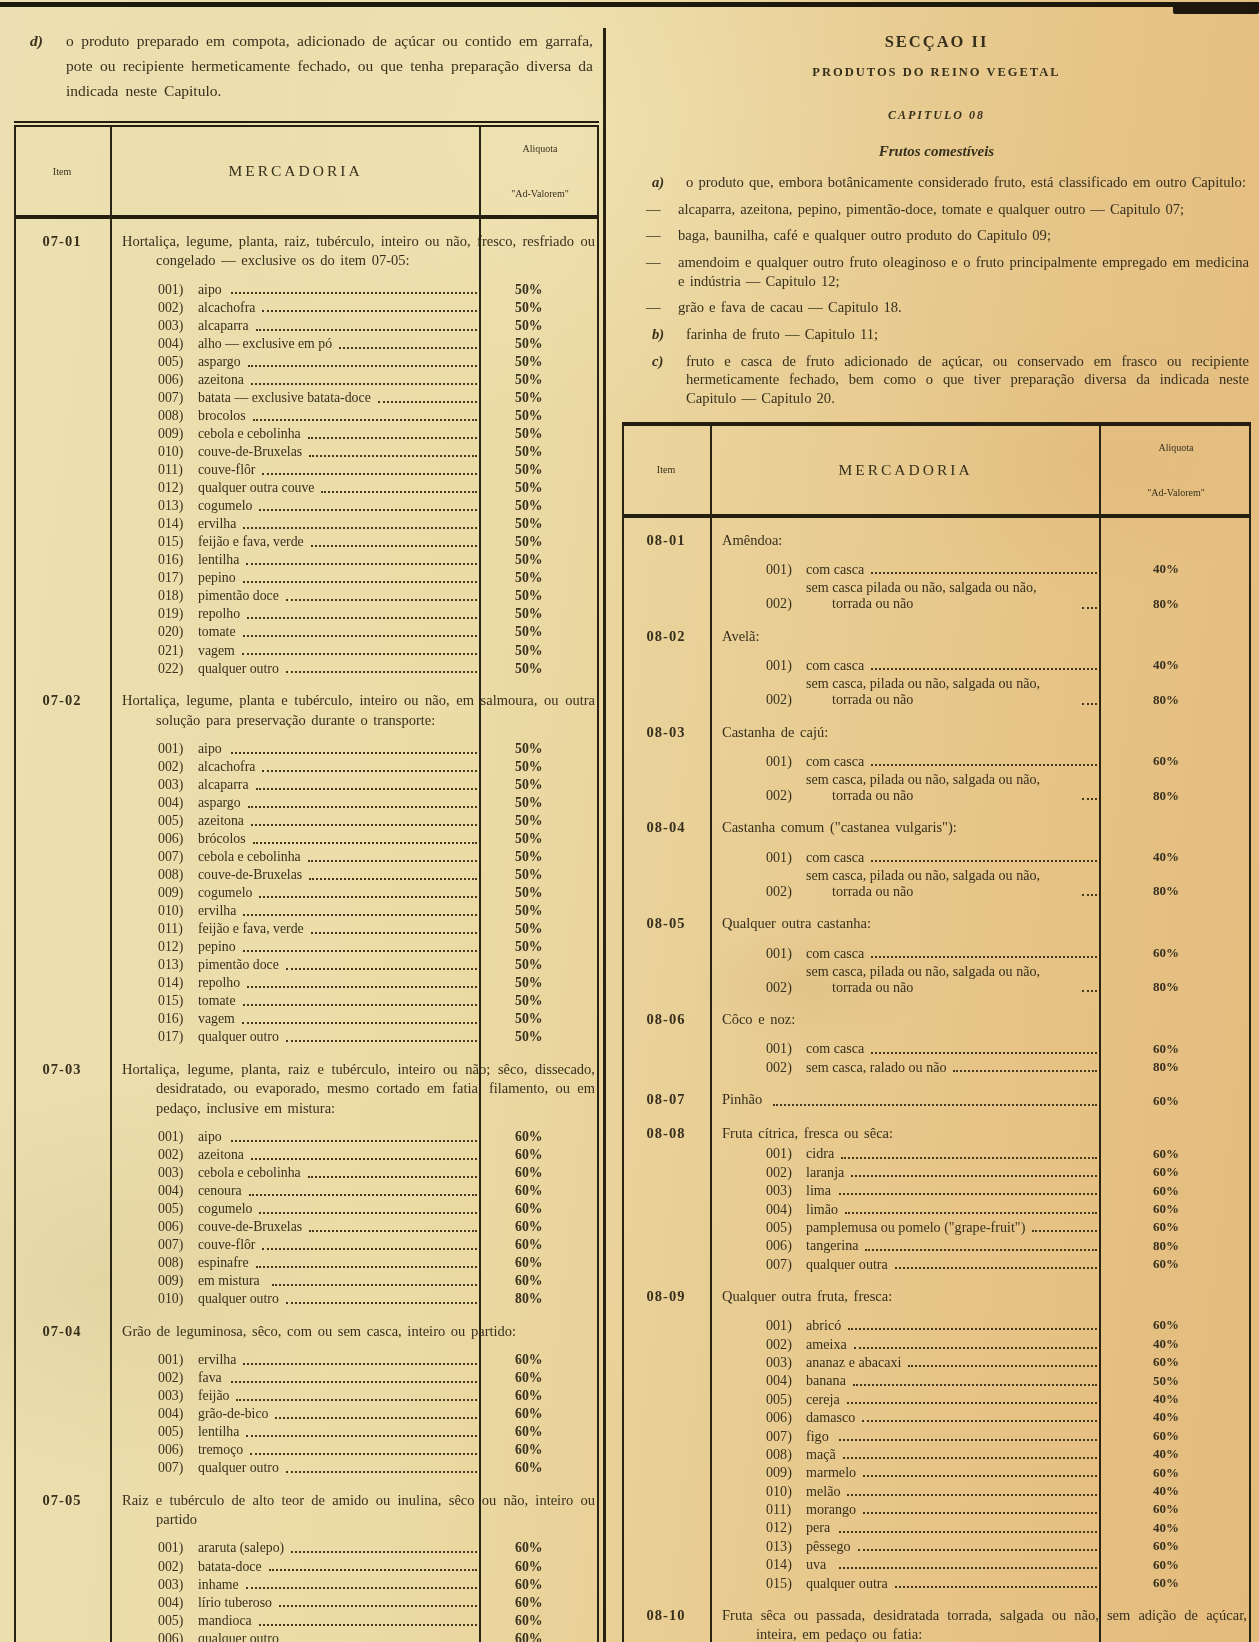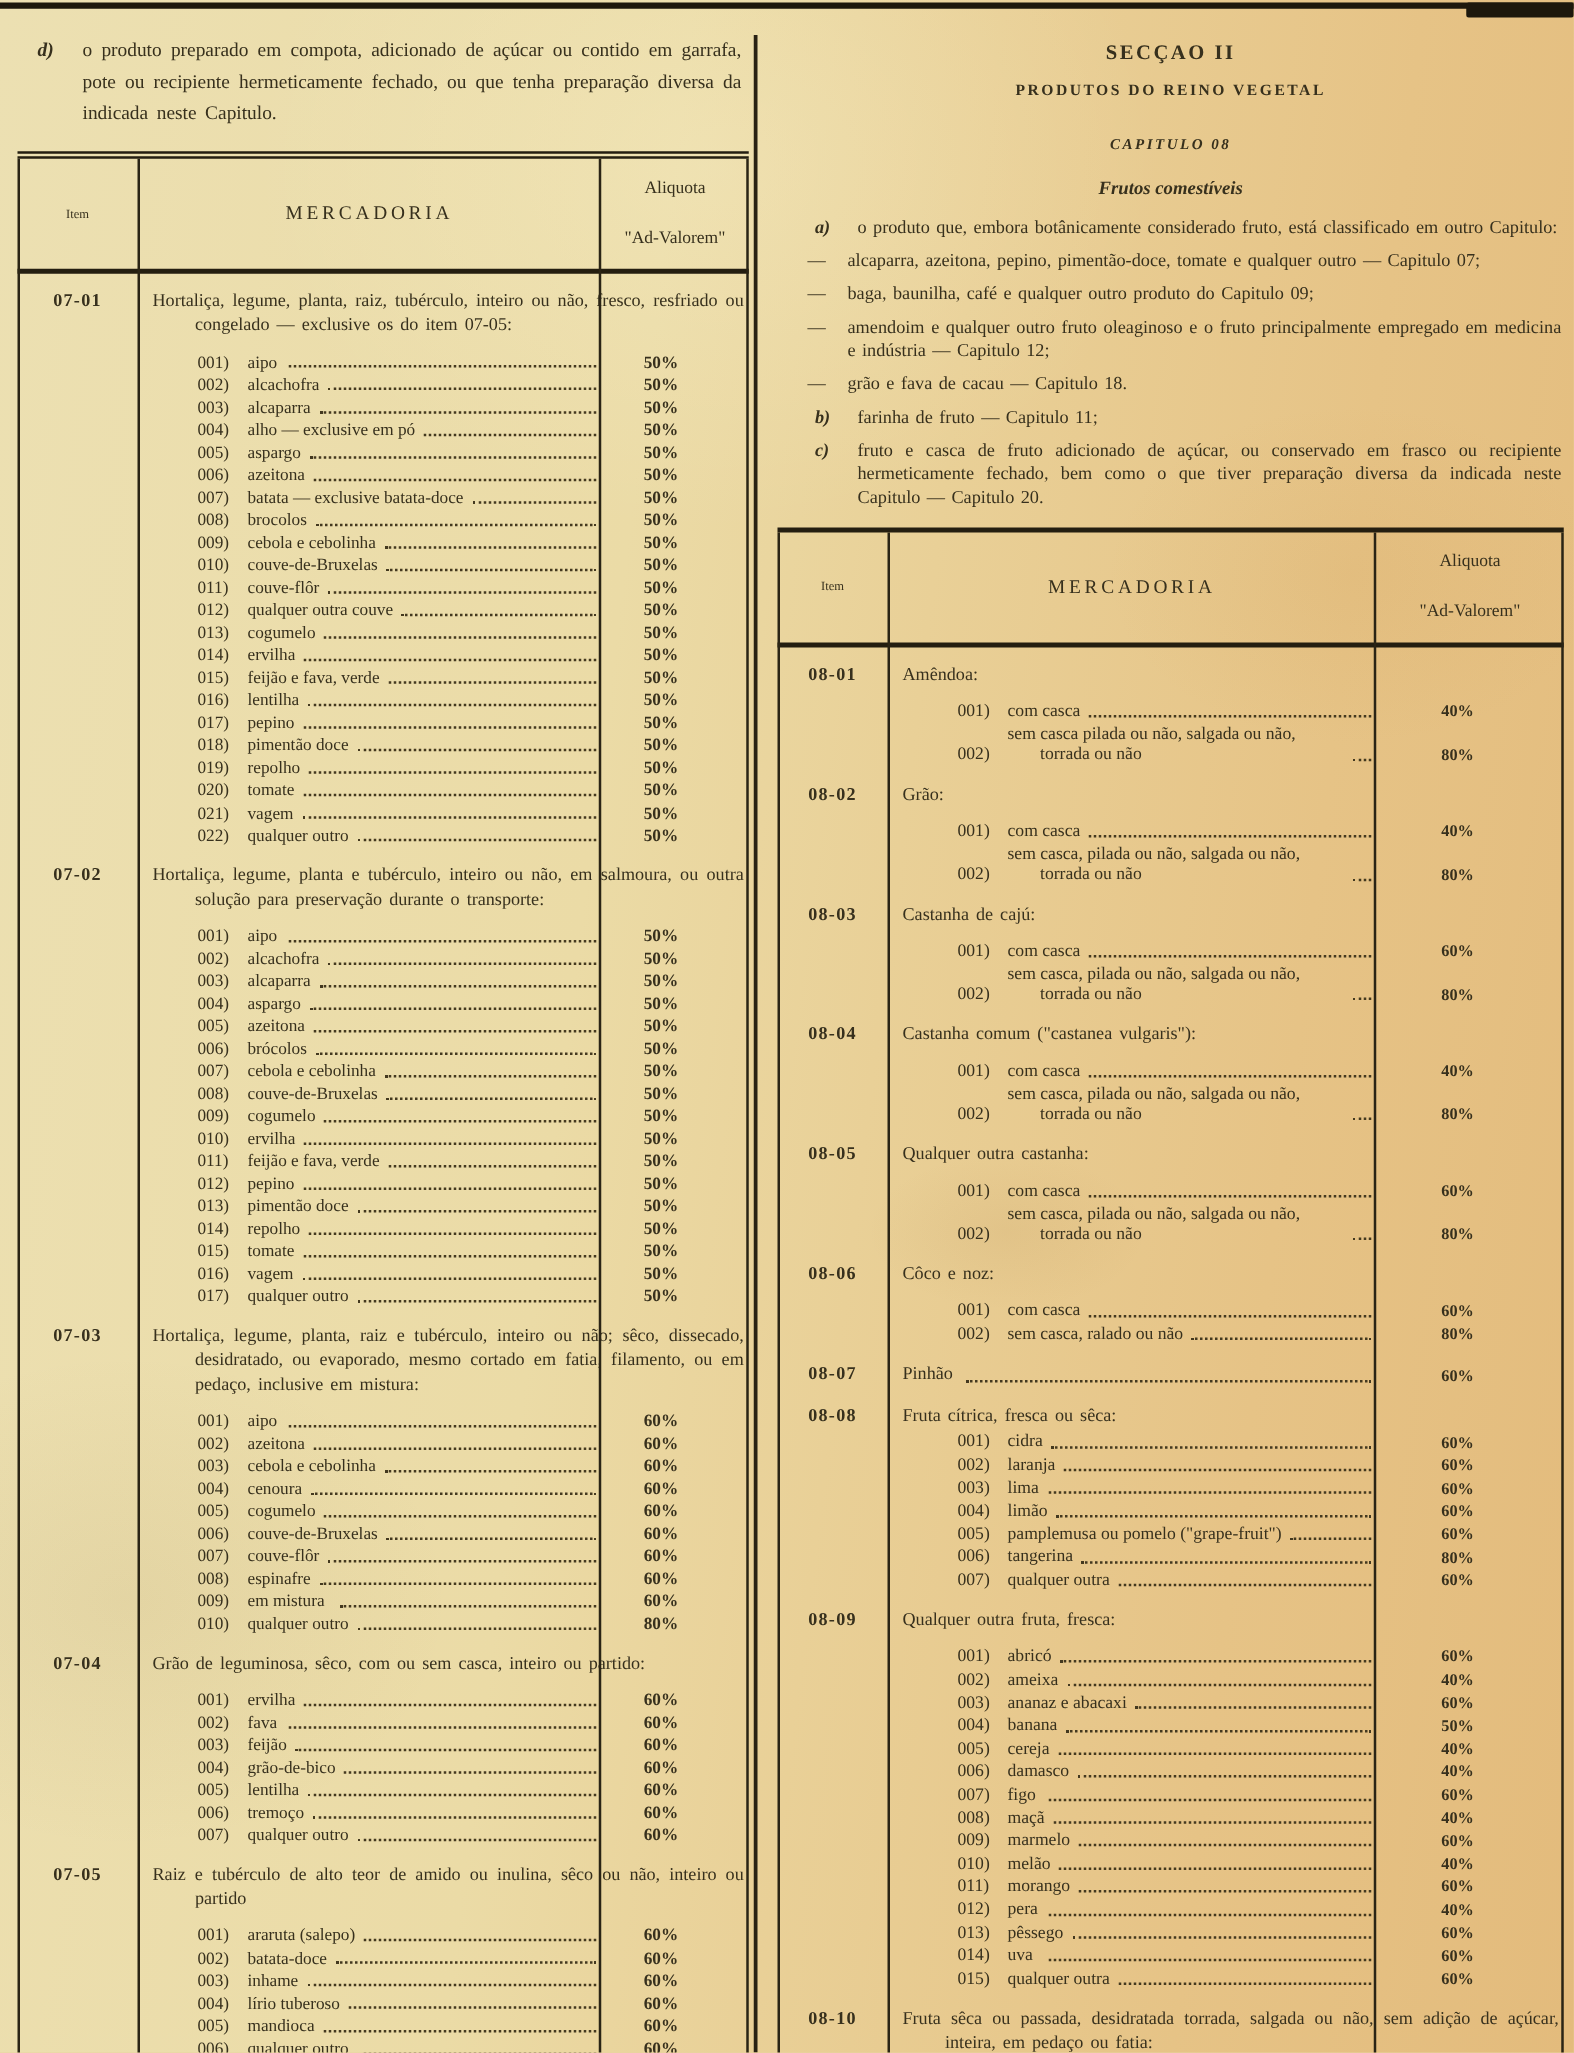--- a/index.html
+++ b/index.html
@@ -43,21 +43,21 @@
   .vl { position:absolute; top:0; bottom:0; width:2px; background:#2a2415; }
   .vl-l  { left:0; }
   .vl-i  { left:var(--itemw); }
   .vl-r  { right:var(--ratew); }
   .vl-rr { right:0; }
 
   .thead { display:flex; align-items:stretch; height:92px; border-bottom:4px solid #241e10; }
   .th-item { width:var(--itemw); display:flex; align-items:center; justify-content:center; font-size:10px; }
   .th-merc { flex:1; display:flex; align-items:center; justify-content:center; font-size:15.5px; letter-spacing:3px; }
   .th-rate { width:var(--ratew); display:flex; flex-direction:column; justify-content:space-between;
-             align-items:center; font-size:14px; padding:16px 2px; }
+             align-items:center; font-size:10px; padding:16px 2px; }
 
   .tbody { padding:4px 0 12px; }
   .sec { display:flex; margin-top:15px; }
   .sec:first-child { margin-top:9px; }
   .scode { width:var(--itemw); flex:none; text-align:center; font-weight:bold; font-size:14.5px;
            letter-spacing:1px; padding-top:1px; }
   .sbody { flex:1; min-width:0; }
   .drow { display:flex; align-items:flex-end; }
   .desc { flex:0 1 auto; min-width:0; font-size:14.5px; line-height:1.32; text-align:justify;
           word-spacing:2px; padding-left:46px; text-indent:-34px; padding-right:4px; }
@@ -588,21 +588,21 @@
                     <div class="dots"></div>
                     <div class="prate">80%</div>
                   </div>
                 </div>
               </div>
             </div>
             <div class="sec">
               <div class="scode">08-02</div>
               <div class="sbody">
                 <div class="drow">
-                  <div class="desc">Grão:</div>
+                  <div class="desc">Avelã:</div>
                 </div>
                 <div class="plist">
                   <div class="prow">
                     <div class="pnum">001)</div>
                     <div class="ptext">com casca</div>
                     <div class="dots"></div>
                     <div class="prate">40%</div>
                   </div>
                   <div class="prow">
                     <div class="pnum">002)</div>

